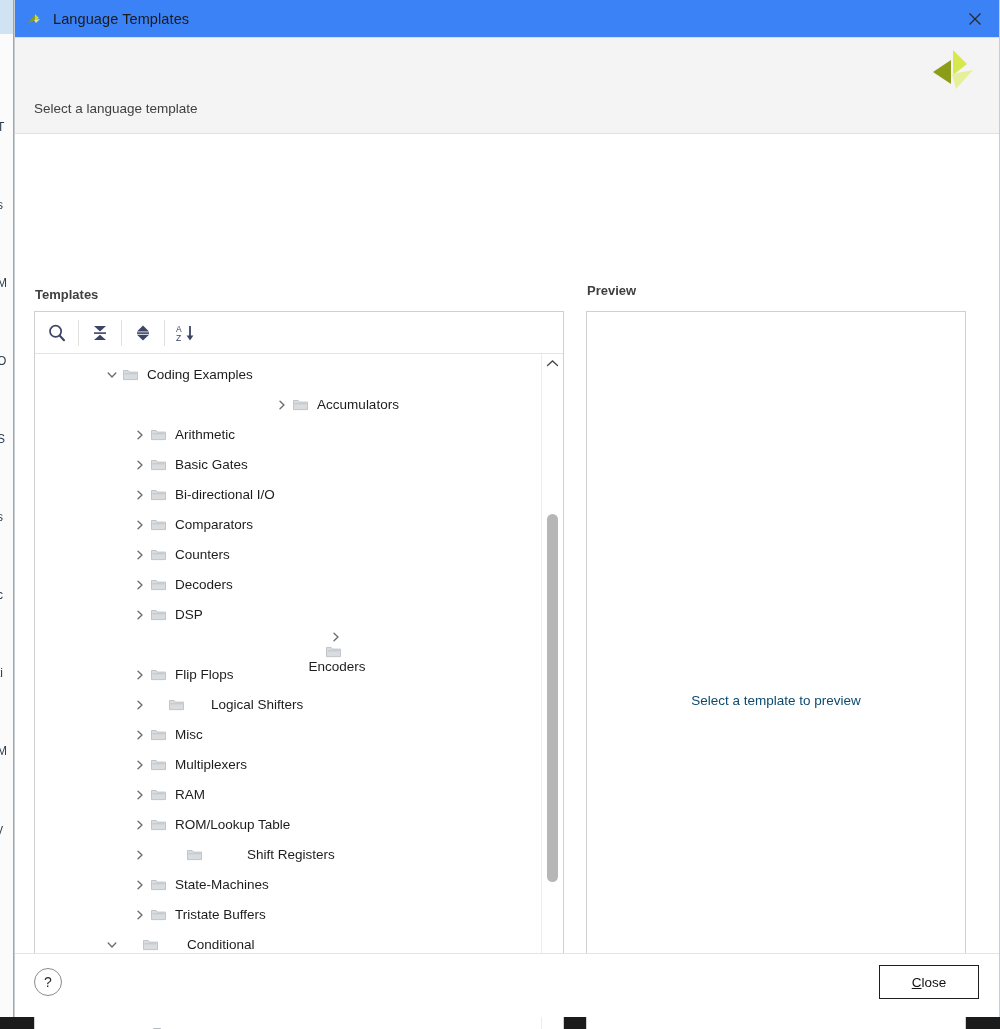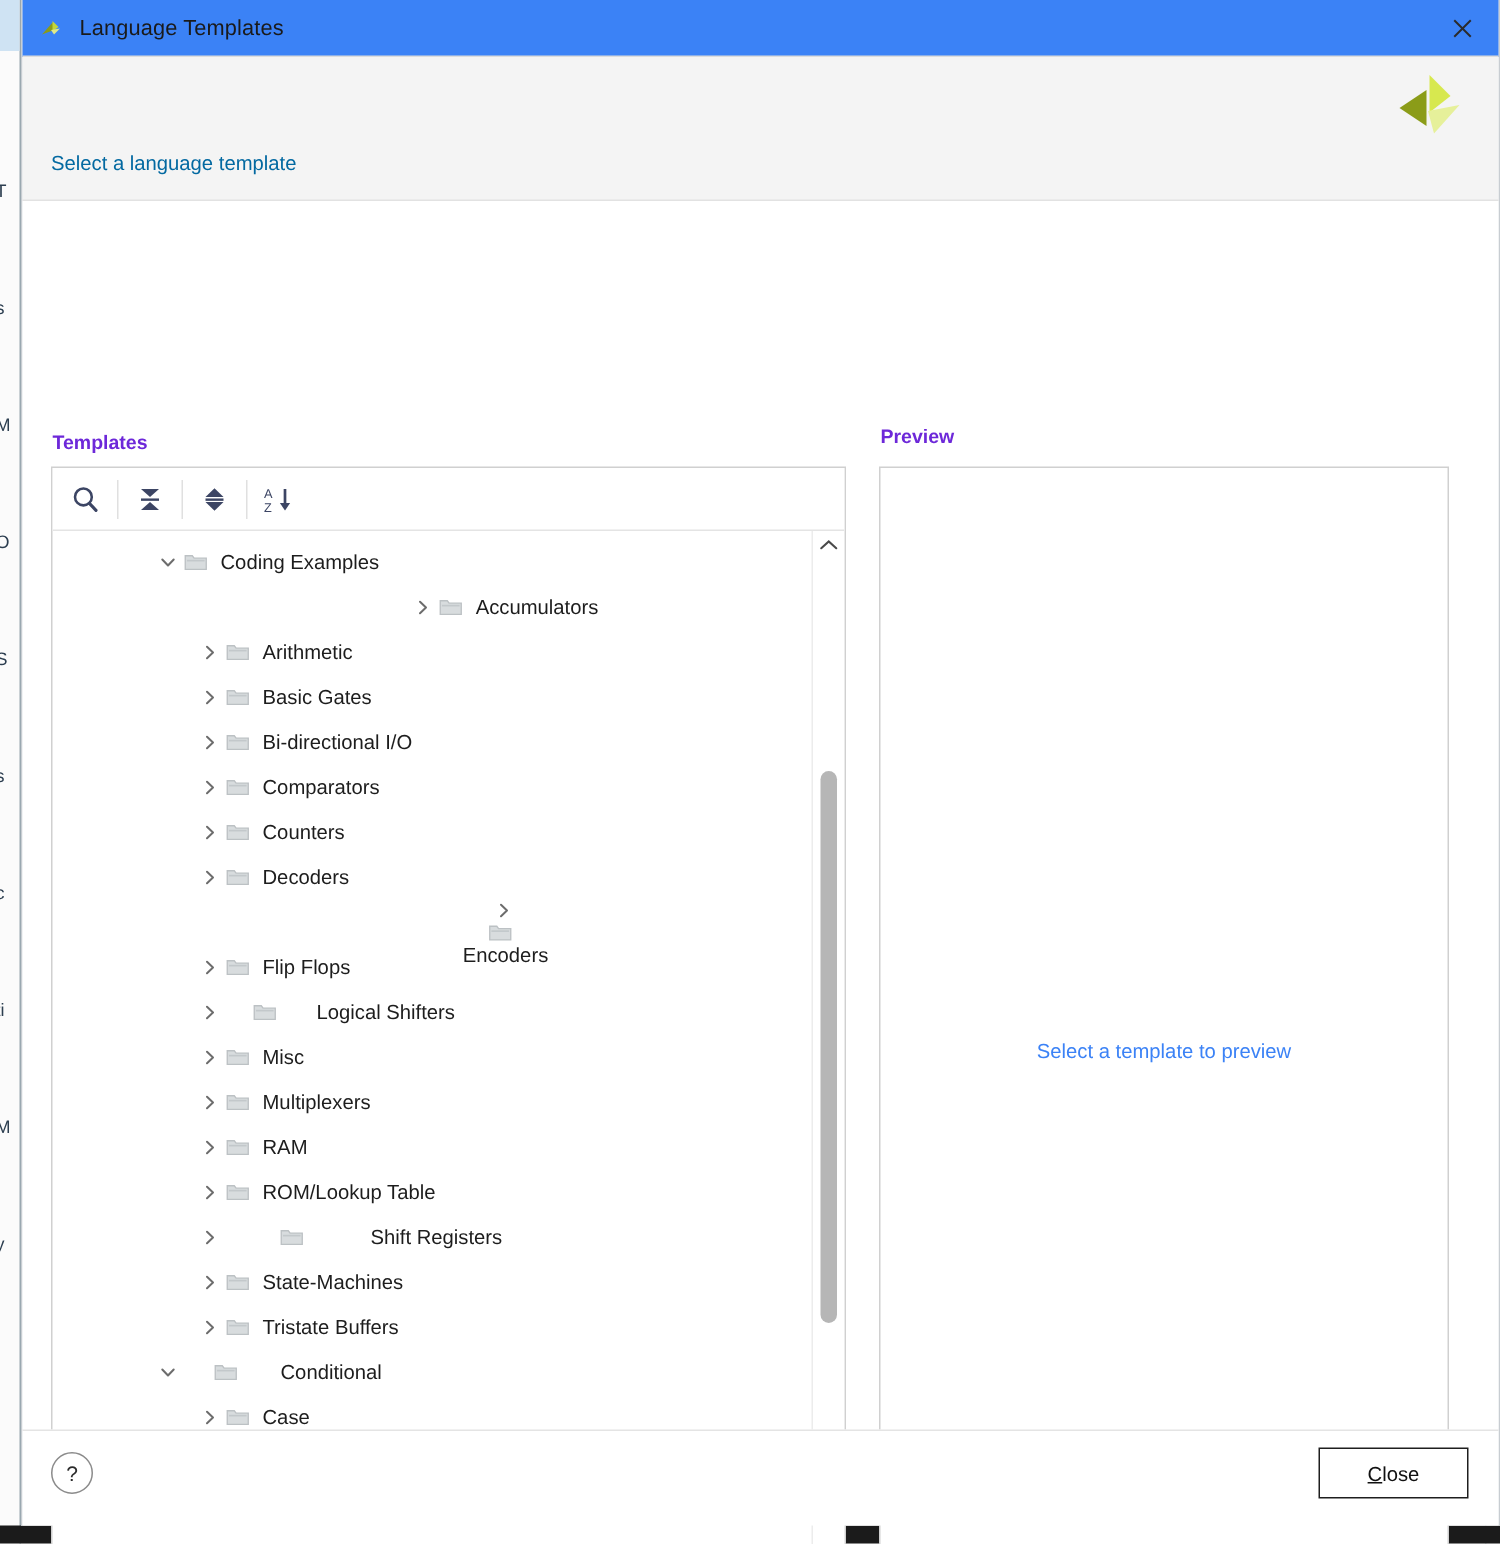--- a/index.html
+++ b/index.html
@@ -82,36 +82,36 @@
 
   
   #header-band {
     flex: none; height: 96px;
     background: #f4f4f4;
     border-bottom: 1px solid #e2e2e2;
     position: relative;
   }
   #header-instruction {
     position: absolute; left: 19px; top: 63px;
-    font-size: 13.5px; color: #0369a1;
+    font-size: 13.5px; color: #404040;
   }
   #brand-logo {
     position: absolute; right: 22px; top: 10px;
     width: 54px; height: 52px;
   }
 
   
   #body-area {
     flex: 1 1 auto; position: relative; background: #ffffff;
     padding: 0;
   }
 
   .panel-label {
     position: absolute;
-    font-size: 13px; font-weight: bold; color: #6d28d9;
+    font-size: 13px; font-weight: bold; color: #404040;
   }
   #templates-label { left: 20px; top: 153px; }
   #preview-label  { left: 572px; top: 149px; }
 
   
   #templates-panel {
     position: absolute;
     left: 19px; top: 177px; width: 530px; height: 779px;
     border: 1px solid #d0d0d0;
     background: #ffffff;
@@ -175,21 +175,21 @@
 
   
   #preview-panel {
     position: absolute;
     left: 571px; top: 177px; width: 380px; height: 779px;
     border: 1px solid #d0d0d0;
     background: #ffffff;
     display: flex; align-items: center; justify-content: center;
   }
   #preview-placeholder {
-    font-size: 13.5px; color: #3b82f6;
+    font-size: 13.5px; color: #0c4a6e;
   }
 
   
   #footer {
     flex: none; height: 64px;
     background: #ffffff;
     border-top: 1px solid #e4e4e4;
     position: relative;
   }
   #help-btn {
@@ -398,20 +398,32 @@
                 <svg width="12" height="12" viewBox="0 0 12 12">
                   <path d="M4 2.2 L8 6 L4 9.8" fill="none" stroke="#6d6d6d" stroke-width="1.35" stroke-linecap="round" stroke-linejoin="round"></path>
                 </svg>
               </span>
               <span class="ficon"><svg width="17" height="16" viewBox="0 0 17 16">
                   <path d="M1.5 3.5 H6.2 L7.4 5.1 H15.5 V12.6 H1.5 Z" fill="#d8dcde" stroke="#bcc1c4" stroke-width="0.9"></path>
                   <rect x="2.6" y="6.2" width="11.8" height="1.1" fill="#c3c8cb"></rect>
                 </svg></span>
               <span class="lbl">Decoders</span>
             </div>
+            <div class="tree-row" style="padding-left: 98px;">
+              <span class="chev">
+                <svg width="12" height="12" viewBox="0 0 12 12">
+                  <path d="M4 2.2 L8 6 L4 9.8" fill="none" stroke="#6d6d6d" stroke-width="1.35" stroke-linecap="round" stroke-linejoin="round"></path>
+                </svg>
+              </span>
+              <span class="ficon"><svg width="17" height="16" viewBox="0 0 17 16">
+                  <path d="M1.5 3.5 H6.2 L7.4 5.1 H15.5 V12.6 H1.5 Z" fill="#d8dcde" stroke="#bcc1c4" stroke-width="0.9"></path>
+                  <rect x="2.6" y="6.2" width="11.8" height="1.1" fill="#c3c8cb"></rect>
+                </svg></span>
+              <span class="lbl">DSP</span>
+            </div>
             <div class="tree-row" style="padding-left: 98px; flex-direction: column;">
               <span class="chev">
                 <svg width="12" height="12" viewBox="0 0 12 12">
                   <path d="M4 2.2 L8 6 L4 9.8" fill="none" stroke="#6d6d6d" stroke-width="1.35" stroke-linecap="round" stroke-linejoin="round"></path>
                 </svg>
               </span>
               <span class="ficon"><svg width="17" height="16" viewBox="0 0 17 16">
                   <path d="M1.5 3.5 H6.2 L7.4 5.1 H15.5 V12.6 H1.5 Z" fill="#d8dcde" stroke="#bcc1c4" stroke-width="0.9"></path>
                   <rect x="2.6" y="6.2" width="11.8" height="1.1" fill="#c3c8cb"></rect>
                 </svg></span>

